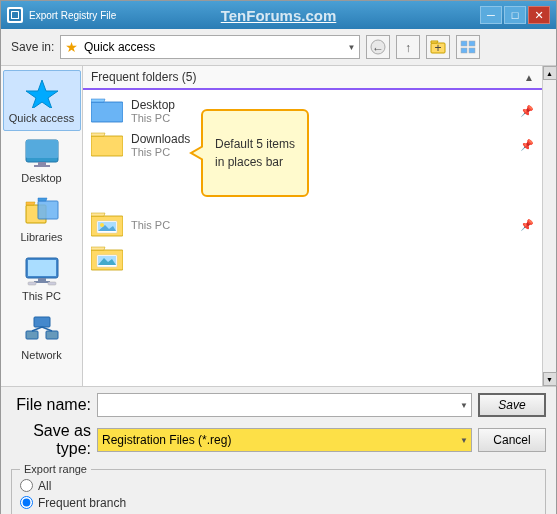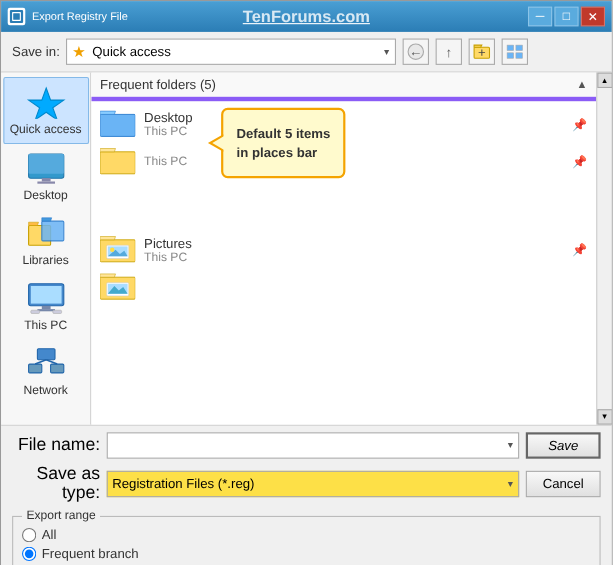--- a/index.html
+++ b/index.html
@@ -167,21 +167,21 @@
       display: flex;
       flex-direction: column;
       overflow: hidden;
     }
 
     .section-header {
       display: flex;
       align-items: center;
       justify-content: space-between;
       padding: 4px 8px;
-      border-bottom: 4px solid #8b5cf6;
+      border-bottom: 2px solid #8b5cf6;
       background: #f9f9f9;
       font-size: 12px;
       color: #333;
     }
 
     .section-header .collapse-btn {
       font-size: 10px;
       color: #555;
       cursor: pointer;
     }
@@ -230,26 +230,26 @@
       font-size: 11px;
       color: #aaa;
     }
 
     
     .callout {
       position: relative;
       background: #fffacd;
       border: 2px solid #f4a300;
       border-radius: 6px;
-      padding: 12px 12px;
-      font-weight: bold;
+      padding: 24px 12px;
+      font-weight: normal;
       font-size: 13px;
       color: #333;
       display: inline-block;
-      margin: 0 8px;
+      margin: 13px 8px;
       line-height: 1.4;
     }
     .callout::before {
       content: '';
       position: absolute;
       left: -14px;
       top: 50%;
       transform: translateY(-50%);
       border-width: 8px 14px 8px 0;
       border-style: solid;
@@ -344,21 +344,21 @@
 
     .radio-group {
       display: flex;
       flex-direction: column;
       gap: 3px;
       padding: 2px 0;
     }
 
     .radio-item {
       display: flex;
-      align-items: flex-end;
+      align-items: flex-start;
       gap: 5px;
       font-size: 12px;
       color: #333;
       cursor: pointer;
     }
 
     .branch-input {
       width: 100%;
       height: 22px;
       border: 1px solid #aaa;
@@ -567,40 +567,40 @@
         </div>
 
         <div class="file-item">
           <div class="file-item-icon">
             <svg width="32" height="26" viewBox="0 0 32 26">
               <rect x="0" y="4" width="32" height="20" rx="1" fill="#ffd966" stroke="#c8a000" stroke-width="0.8"></rect>
               <polygon points="0,4 13,4 14,1 0,1" fill="#ffe599" stroke="#c8a000" stroke-width="0.5"></polygon>
             </svg>
           </div>
           <div class="file-item-info">
+            <span class="file-item-name">Downloads</span>
             <span class="file-item-sub">This PC</span>
           </div>
           <span class="file-item-pin">📌</span>
         </div>
 
         <div style="height: 46px;"></div>
 
         <div class="file-item">
           <div class="file-item-icon">
             <svg width="32" height="26" viewBox="0 0 32 26">
               <rect x="0" y="4" width="32" height="20" rx="1" fill="#ffd966" stroke="#c8a000" stroke-width="0.8"></rect>
               <polygon points="0,4 13,4 14,1 0,1" fill="#ffe599" stroke="#c8a000" stroke-width="0.5"></polygon>
               <rect x="6" y="9" width="20" height="12" rx="1" fill="white" stroke="#ccc" stroke-width="0.5"></rect>
               <rect x="7" y="10" width="18" height="9" fill="#aaddff"></rect>
               <polygon points="7,19 14,13 18,17 22,14 25,19" fill="#55aadd"></polygon>
               <circle cx="11" cy="13" r="2" fill="#ffdd44"></circle>
             </svg>
           </div>
           <div class="file-item-info">
-            <span class="file-item-name">Pictures</span>
             <span class="file-item-sub">This PC</span>
           </div>
           <span class="file-item-pin">📌</span>
         </div>
 
         <div class="file-item">
           <div class="file-item-icon">
             <svg width="32" height="26" viewBox="0 0 32 26">
               <rect x="0" y="4" width="32" height="20" rx="1" fill="#ffd966" stroke="#c8a000" stroke-width="0.8"></rect>
               <polygon points="0,4 13,4 14,1 0,1" fill="#ffe599" stroke="#c8a000" stroke-width="0.5"></polygon>

